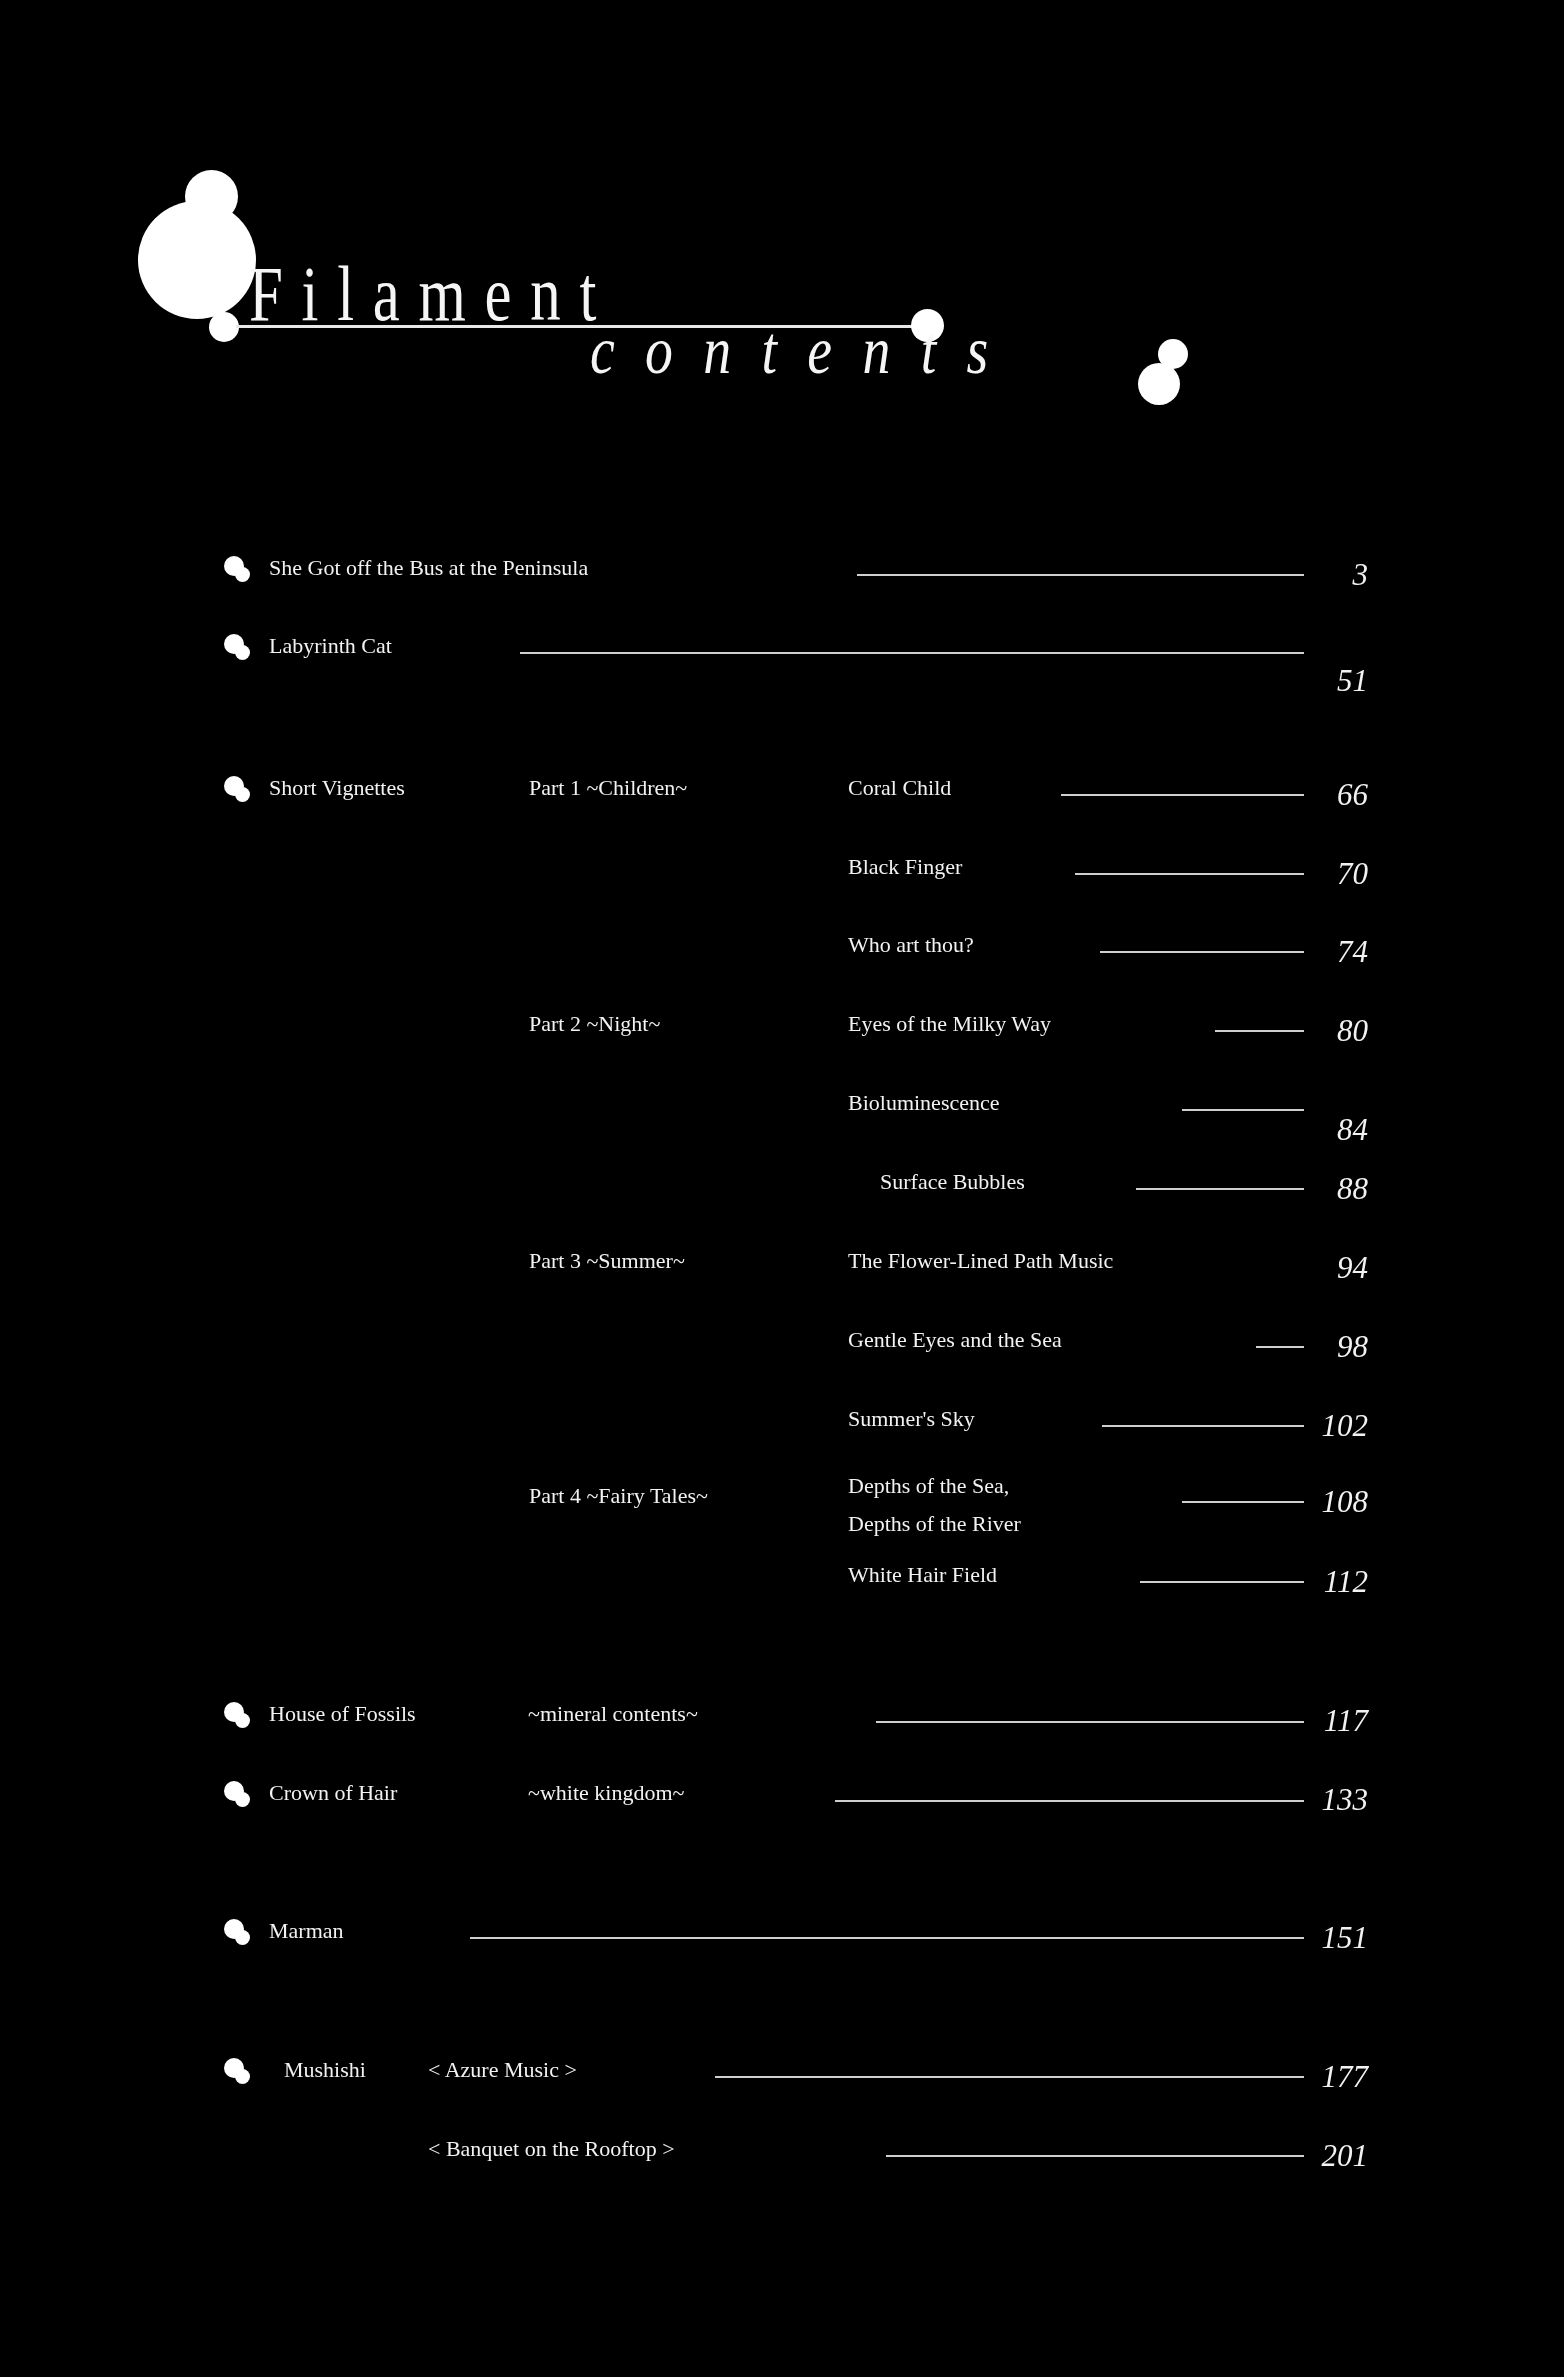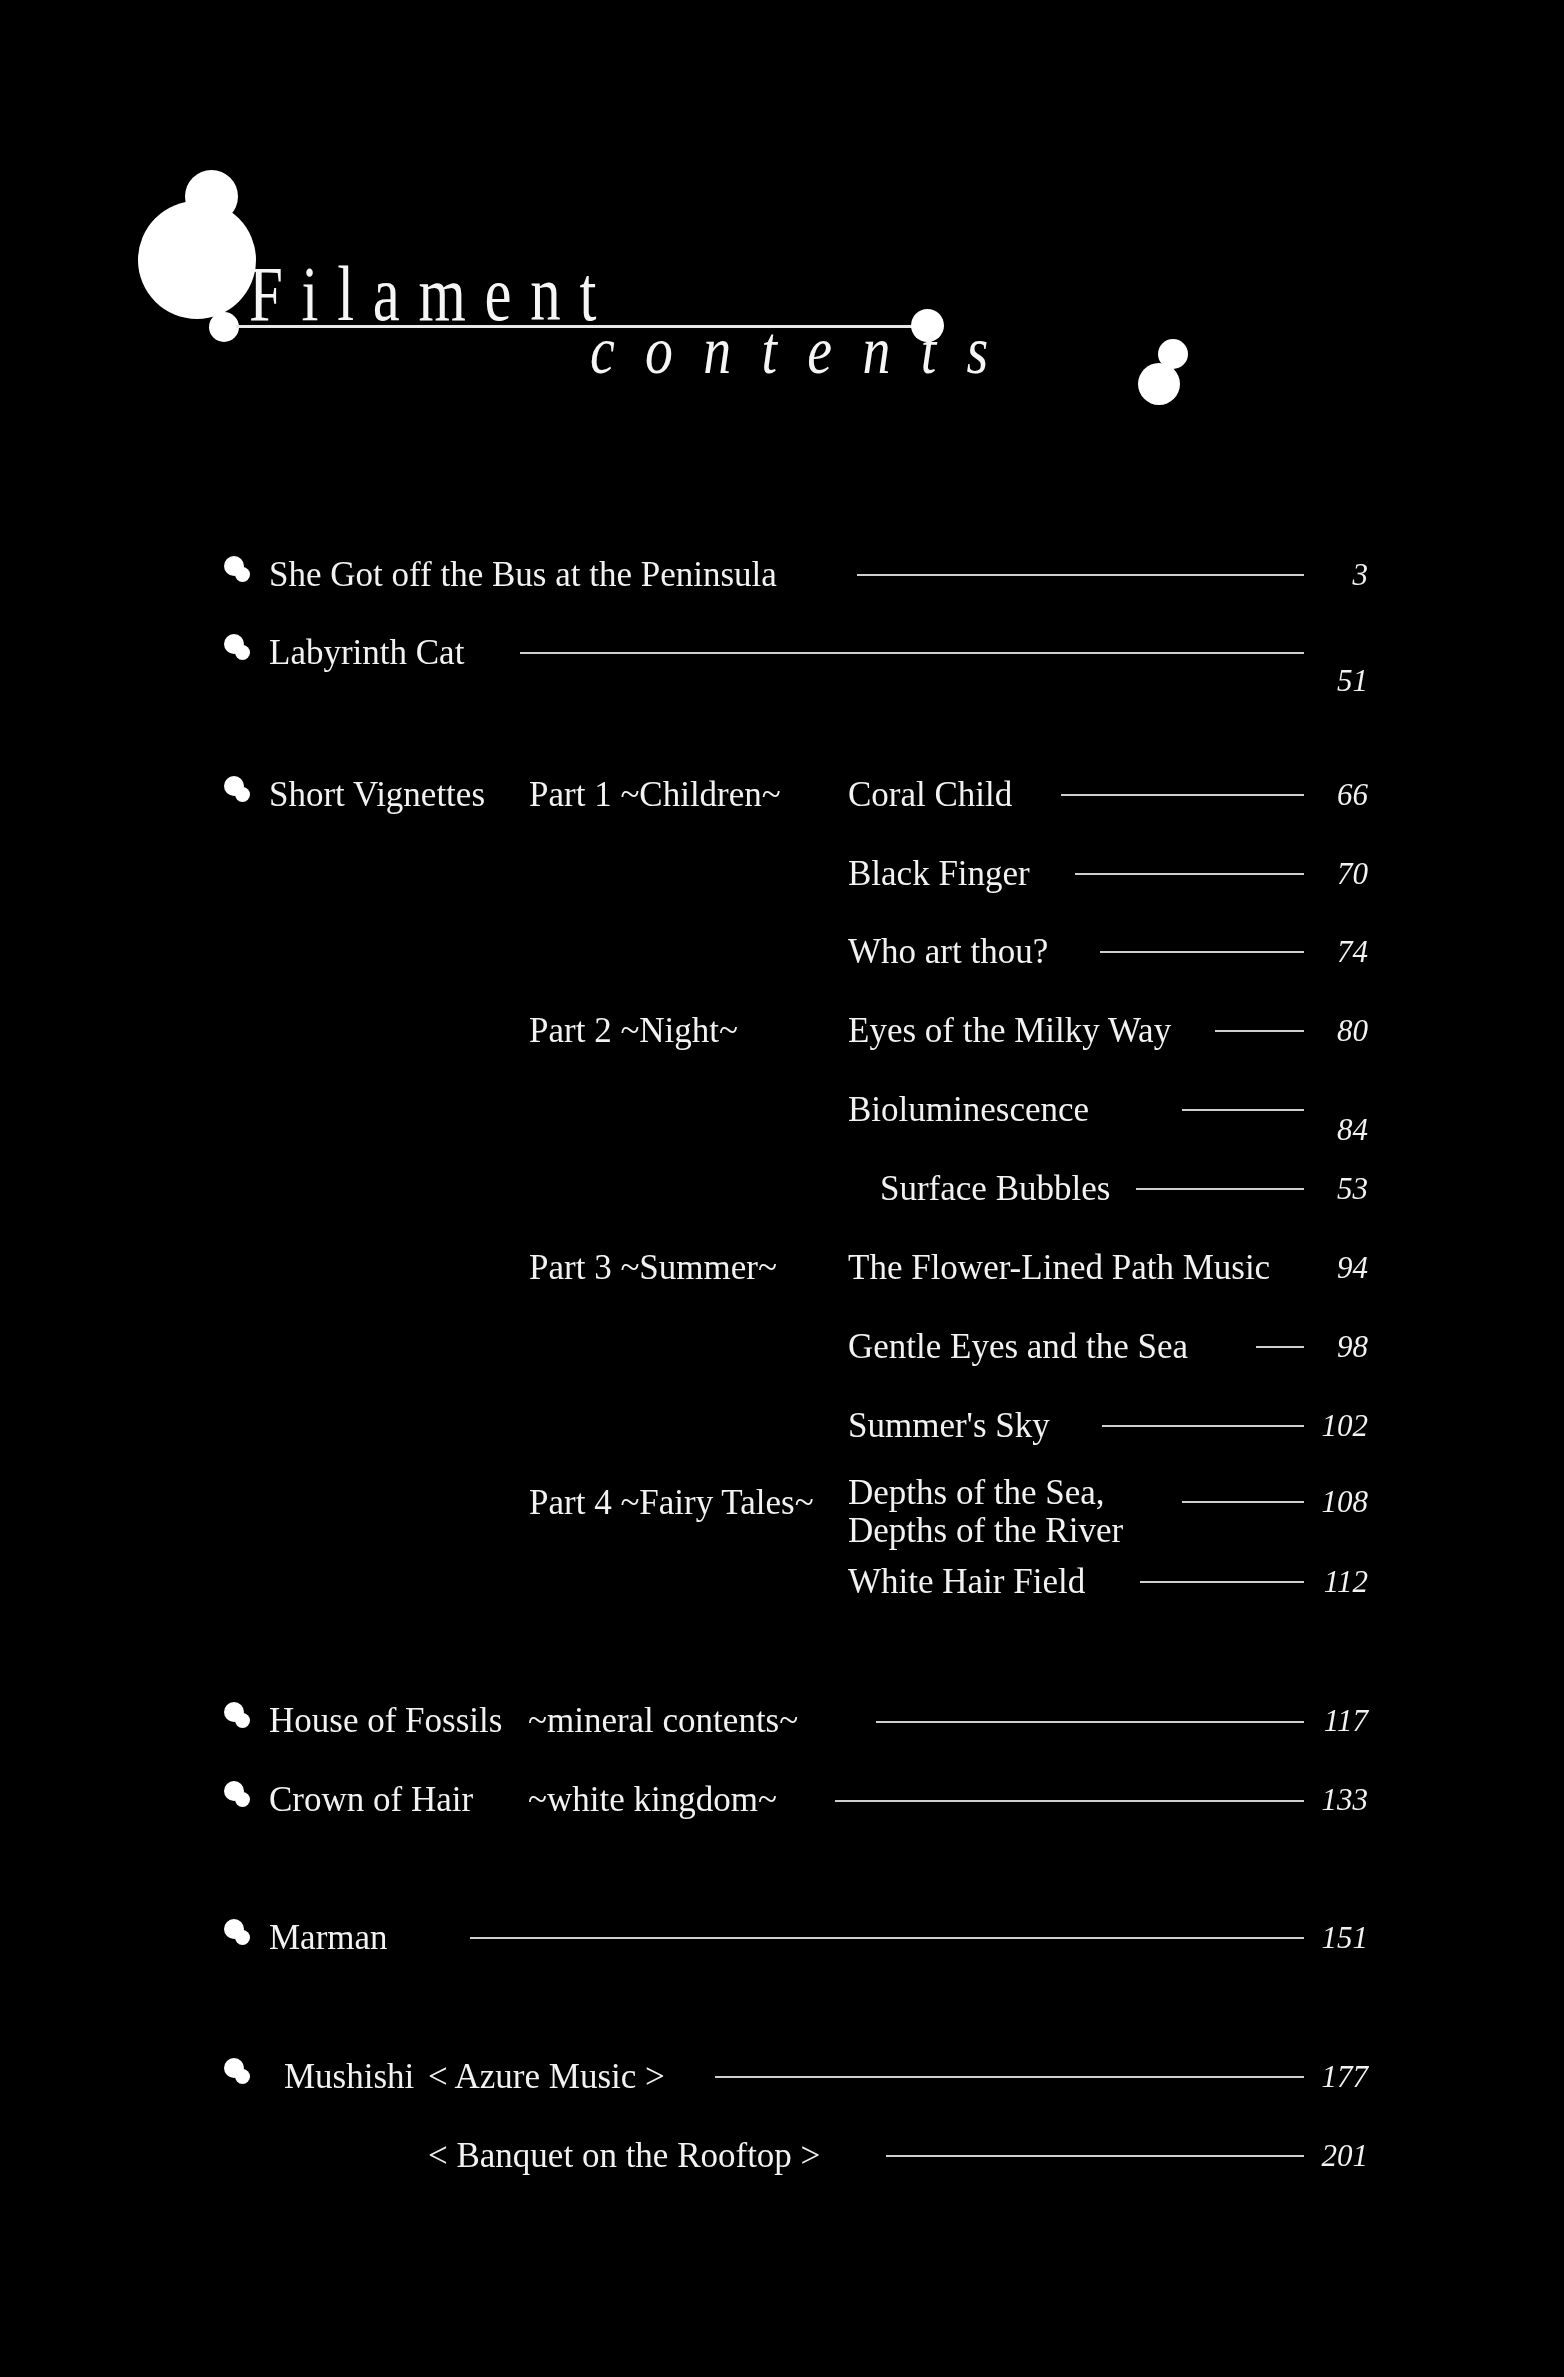--- a/index.html
+++ b/index.html
@@ -10,21 +10,21 @@
   
   .title-main { position: absolute; left: 249px; top: 255px; font-size: 78px; line-height: 1;
                 letter-spacing: 24px; color: #f5f5f5; font-weight: normal;
                 transform: scaleX(0.78); transform-origin: left top; white-space: nowrap; }
   .title-sub { position: absolute; left: 590px; top: 316px; font-size: 68px; line-height: 1;
                font-style: italic; letter-spacing: 37px; color: #f5f5f5; white-space: nowrap;
                transform: scaleX(0.82); transform-origin: left top; }
   .title-line { position: absolute; left: 236px; top: 325px; width: 680px; height: 2.9px; background: #e8e8e8; }
 
   
-  .row-text { position: absolute; font-size: 35px; line-height: 1; white-space: nowrap; color: #f2f2f2; }
+  .row-text { position: absolute; font-size: 22px; line-height: 1; white-space: nowrap; color: #f2f2f2; }
   .page { position: absolute; right: 197px; font-size: 31px; font-style: italic; line-height: 1; color: #f2f2f2; text-align: right; }
   .leader { position: absolute; height: 1.9px; background: #cfcfcf; }
   .bullet { position: absolute; width: 32px; height: 32px; }
   .bullet .b1 { position: absolute; left: 0; top: 0; width: 20px; height: 20px; border-radius: 50%; background: #fff; }
   .bullet .b2 { position: absolute; left: 11.4px; top: 11.4px; width: 15px; height: 15px; border-radius: 50%; background: #fff; }
 </style>
 </head>
 <body>
 
 <div>
@@ -92,21 +92,21 @@
     <span class="page" style="top:1015px;">80</span>
   </div>
   <div>
     <span class="row-text" style="left:848px; top:1092px;">Bioluminescence</span>
     <div class="leader" style="left:1182px; width:122px; top:1109px;"></div>
     <span class="page" style="top:1094px;margin-top:20px;">84</span>
   </div>
   <div>
     <span class="row-text" style="left:848px; top:1171px;margin-left:32px;">Surface Bubbles</span>
     <div class="leader" style="left:1136px; width:168px; top:1188px;"></div>
-    <span class="page" style="top:1173px;">53</span>
+    <span class="page" style="top:1173px;">88</span>
   </div>
 
   <span class="row-text" style="left:529px; top:1250px;">Part 3 ~Summer~</span>
   <div>
     <span class="row-text" style="left:848px; top:1250px;">The Flower-Lined Path Music</span>
     <span class="page" style="top:1252px;">94</span>
   </div>
   <div>
     <span class="row-text" style="left:848px; top:1329px;">Gentle Eyes and the Sea</span>
     <div class="leader" style="left:1256px; width:48px; top:1346px;"></div>

